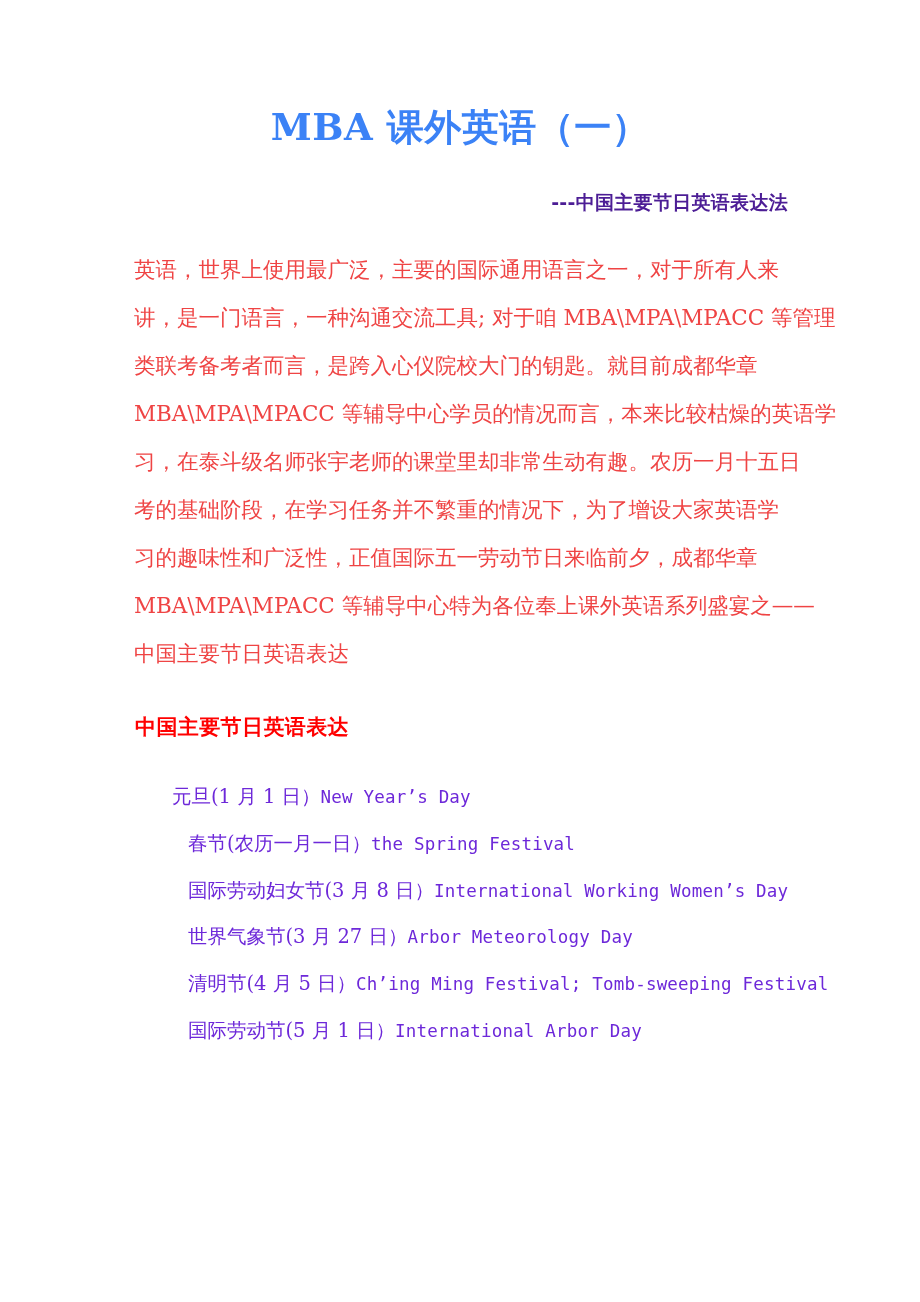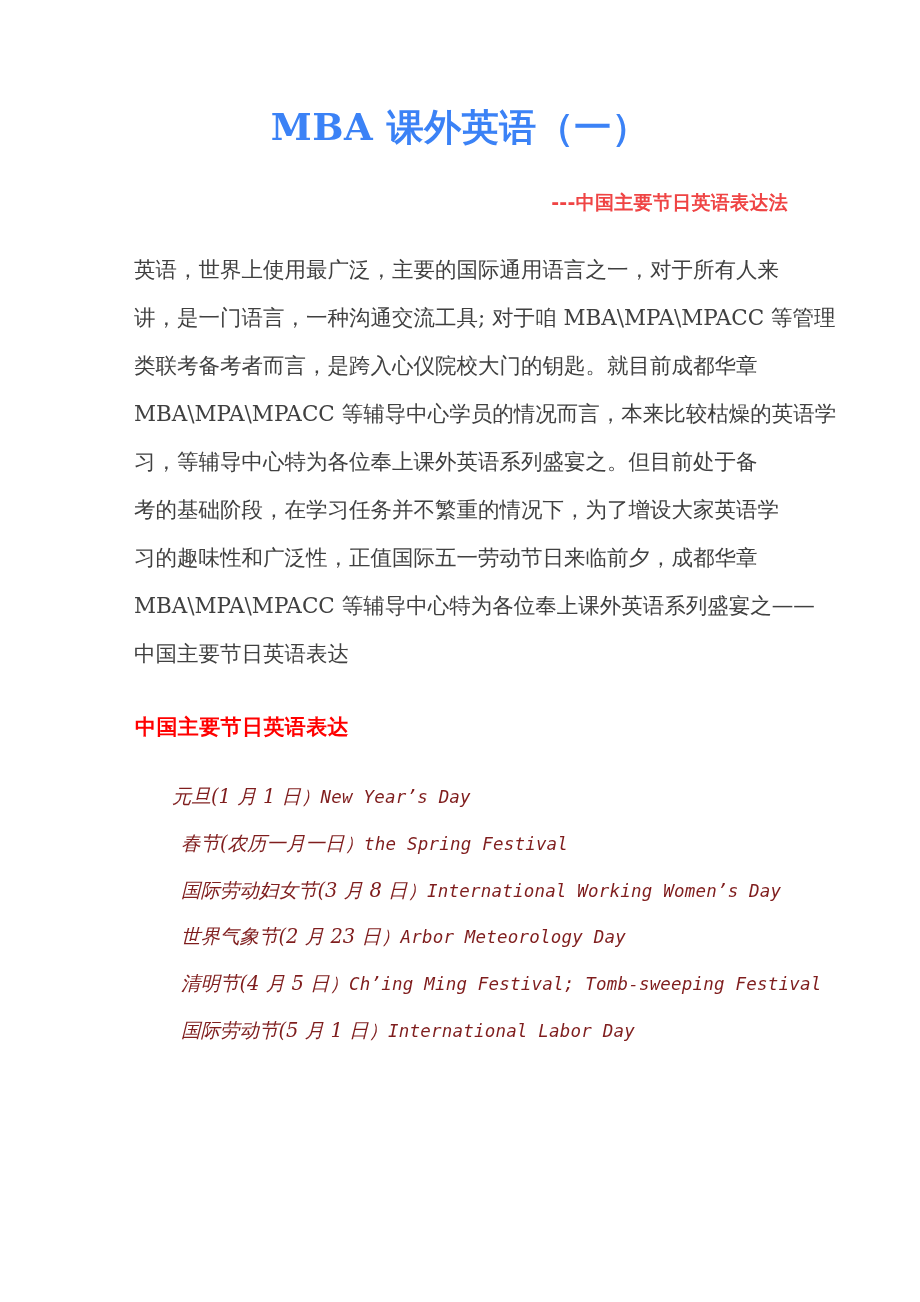--- a/index.html
+++ b/index.html
@@ -45,36 +45,36 @@
   .doc-subtitle {
     position: absolute;
     left: 0;
     top: 187px;
     width: 788px;
     text-align: right;
     font-family: "DejaVu Sans", "Liberation Sans", sans-serif;
     font-weight: bold;
     font-size: 19px;
     line-height: 30px;
-    color: #ef4444;
+    color: #4c1d95;
     letter-spacing: 0.3px;
   }
 
   
   .body-block {
     position: absolute;
     left: 134px;
     top: 246px;
     width: 656px;
   }
   .body-line {
     font-family: "DejaVu Serif", "Liberation Serif", serif;
     font-size: 21.5px;
     line-height: 48px;
-    color: #404040;
+    color: #ef4444;
     white-space: nowrap;
     letter-spacing: 0px;
   }
 
   
   .section-heading {
     position: absolute;
     left: 135px;
     top: 712px;
     font-family: "DejaVu Sans", "Liberation Sans", sans-serif;
@@ -87,79 +87,78 @@
   
   .festival-list {
     position: absolute;
     left: 172px;
     top: 774px;
     width: 700px;
   }
   .festival-item {
     font-size: 19.5px;
     line-height: 45.8px;
-    color: #7f1d1d;
+    color: #6d28d9;
     white-space: nowrap;
     font-family: "DejaVu Serif", "Liberation Serif", serif;
-    font-style: italic;
   }
   .festival-item .cn {
     font-family: "DejaVu Serif", "Liberation Serif", serif;
     font-size: 19.5px;
     letter-spacing: 0px;
   }
   .festival-item .en {
     font-family: "DejaVu Sans Mono", "Liberation Mono", monospace;
     font-size: 17.5px;
     letter-spacing: 0.2px;
   }
   .festival-item.indent-first {
     margin-left: 0px;
   }
   .festival-item.indent-rest {
-    margin-left: 9px;
+    margin-left: 16px;
   }
 </style>
 </head>
 <body>
 
 <div class="page">
 
   <div class="doc-title">MBA 课外英语（一）</div>
 
   <div class="doc-subtitle">---中国主要节日英语表达法</div>
 
   <div class="body-block">
     <div class="body-line">英语，世界上使用最广泛，主要的国际通用语言之一，对于所有人来</div>
     <div class="body-line">讲，是一门语言，一种沟通交流工具; 对于咱 MBA\MPA\MPACC 等管理</div>
     <div class="body-line">类联考备考者而言，是跨入心仪院校大门的钥匙。就目前成都华章</div>
     <div class="body-line">MBA\MPA\MPACC 等辅导中心学员的情况而言，本来比较枯燥的英语学</div>
-    <div class="body-line">习，等辅导中心特为各位奉上课外英语系列盛宴之。但目前处于备</div>
+    <div class="body-line">习，在泰斗级名师张宇老师的课堂里却非常生动有趣。农历一月十五日</div>
     <div class="body-line">考的基础阶段，在学习任务并不繁重的情况下，为了增设大家英语学</div>
     <div class="body-line">习的趣味性和广泛性，正值国际五一劳动节日来临前夕，成都华章</div>
     <div class="body-line">MBA\MPA\MPACC 等辅导中心特为各位奉上课外英语系列盛宴之——</div>
     <div class="body-line">中国主要节日英语表达</div>
   </div>
 
   <div class="section-heading" style="color: rgb(255, 0, 0);">中国主要节日英语表达</div>
 
   <div class="festival-list">
     <div class="festival-item indent-first">
       <span class="cn">元旦(1 月 1 日）</span><span class="en">New Year’s Day</span>
     </div>
     <div class="festival-item indent-rest">
       <span class="cn">春节(农历一月一日）</span><span class="en">the Spring Festival</span>
     </div>
     <div class="festival-item indent-rest">
       <span class="cn">国际劳动妇女节(3 月 8 日）</span><span class="en">International Working Women’s Day</span>
     </div>
     <div class="festival-item indent-rest">
-      <span class="cn">世界气象节(2 月 23 日）</span><span class="en">Arbor Meteorology Day</span>
+      <span class="cn">世界气象节(3 月 27 日）</span><span class="en">Arbor Meteorology Day</span>
     </div>
     <div class="festival-item indent-rest">
       <span class="cn">清明节(4 月 5 日）</span><span class="en">Ch’ing Ming Festival; Tomb-sweeping Festival</span>
     </div>
     <div class="festival-item indent-rest">
-      <span class="cn">国际劳动节(5 月 1 日）</span><span class="en">International Labor Day</span>
+      <span class="cn">国际劳动节(5 月 1 日）</span><span class="en">International Arbor Day</span>
     </div>
   </div>
 
 </div>
 
 </body></html>

